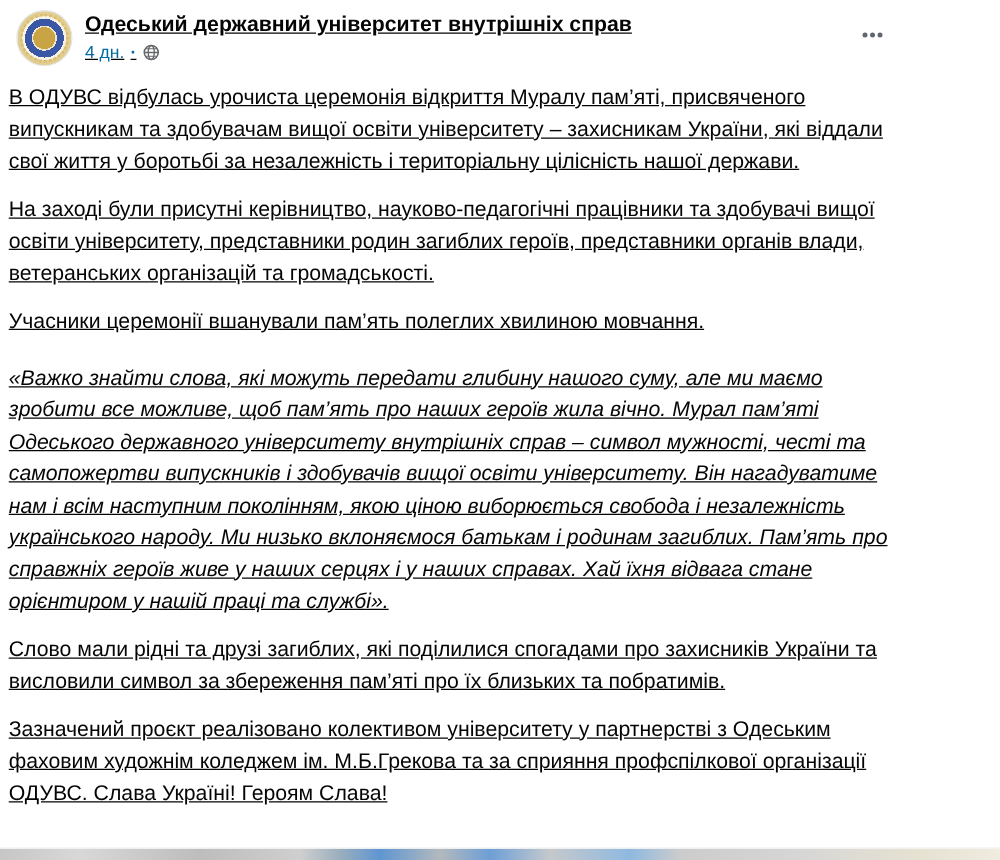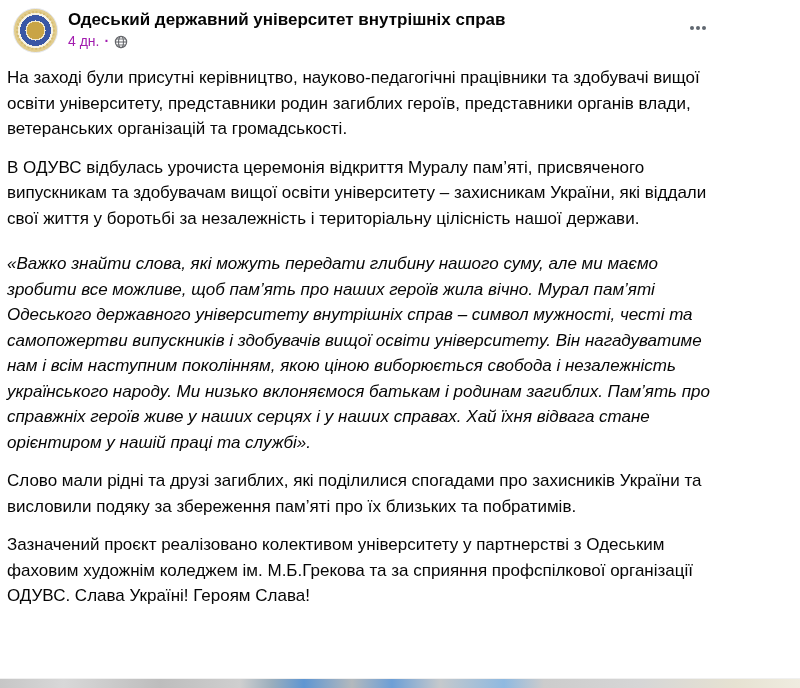--- a/index.html
+++ b/index.html
@@ -4,21 +4,21 @@
 <style>
   * { box-sizing: border-box; }
   html, body {
     margin: 0; padding: 0;
     width: 800px; height: 688px;
     background: #ffffff;
     font-family: "Liberation Sans", sans-serif;
     color: #050505;
     overflow: hidden;
   }
-  .post { position: relative; width: 736px; height: 688px; background: #fff; }
+  .post { position: relative; width: 736px; height: 688px; background: #fff; text-decoration: underline; }
 
   
   .post-header {
     display: flex;
     align-items: flex-start;
     padding: 8px 16px 4px 13px;
     position: relative;
   }
   .avatar {
     width: 45px; height: 45px;
@@ -50,21 +50,21 @@
     line-height: 21px;
     color: #050505;
     cursor: pointer;
   }
   .meta-row {
     display: flex;
     align-items: center;
     gap: 5px;
     margin-top: 3px;
     font-size: 14px;
-    color: #a21caf;
+    color: #0369a1;
   }
   .meta-time { cursor: pointer; }
   .meta-dot { font-weight: 700; }
   .globe-icon { display: inline-flex; margin-top: 1px; }
   .more-btn {
     position: absolute;
     top: 14px; right: 22px;
     width: 32px; height: 32px;
     display: flex; align-items: center; justify-content: center;
     border-radius: 50%;
@@ -122,22 +122,23 @@
         <svg width="22" height="22" viewBox="0 0 22 22">
           <circle cx="5" cy="11" r="2" fill="#606770"></circle>
           <circle cx="11" cy="11" r="2" fill="#606770"></circle>
           <circle cx="17" cy="11" r="2" fill="#606770"></circle>
         </svg>
       </span>
     </div>
   </div>
 
   <div class="post-body">
+    <p>В ОДУВС відбулась урочиста церемонія відкриття Муралу пам’яті, присвяченого випускникам та здобувачам вищої освіти університету – захисникам України, які віддали свої життя у боротьбі за незалежність і територіальну цілісність нашої держави.</p>
     <p>На заході були присутні керівництво, науково-педагогічні працівники та здобувачі вищої освіти університету, представники родин загиблих героїв, представники органів влади, ветеранських організацій та громадськості.</p>
-    <p>В ОДУВС відбулась урочиста церемонія відкриття Муралу пам’яті, присвяченого випускникам та здобувачам вищої освіти університету – захисникам України, які віддали свої життя у боротьбі за незалежність і територіальну цілісність нашої держави.</p>
+    <p>Учасники церемонії вшанували пам’ять полеглих хвилиною мовчання.</p>
     <p class="quote">«Важко знайти слова, які можуть передати глибину нашого суму, але ми маємо зробити все можливе, щоб пам’ять про наших героїв жила вічно. Мурал пам’яті Одеського державного університету внутрішніх справ – символ мужності, честі та самопожертви випускників і здобувачів вищої освіти університету. Він нагадуватиме нам і всім наступним поколінням, якою ціною виборюється свобода і незалежність українського народу. Ми низько вклоняємося батькам і родинам загиблих. Пам’ять про справжніх героїв живе у наших серцях і у наших справах. Хай їхня відвага стане орієнтиром у нашій праці та службі».</p>
-    <p>Слово мали рідні та друзі загиблих, які поділилися спогадами про захисників України та висловили подяку за збереження пам’яті про їх близьких та побратимів.</p>
+    <p>Слово мали рідні та друзі загиблих, які поділилися спогадами про захисників України та висловили символ за збереження пам’яті про їх близьких та побратимів.</p>
     <p>Зазначений проєкт реалізовано колективом університету у партнерстві з Одеським фаховим художнім коледжем ім. М.Б.Грекова та за сприяння профспілкової організації ОДУВС. Слава Україні! Героям Слава!</p>
   </div>
 
   <div class="photo-strip"></div>
 
 </div>
 
 </body></html>

